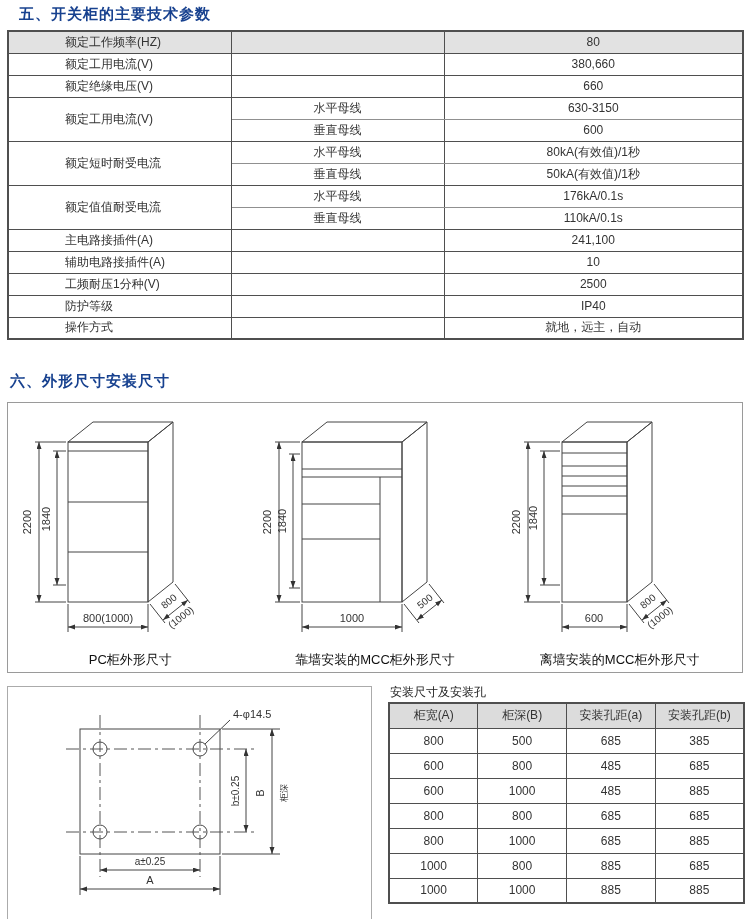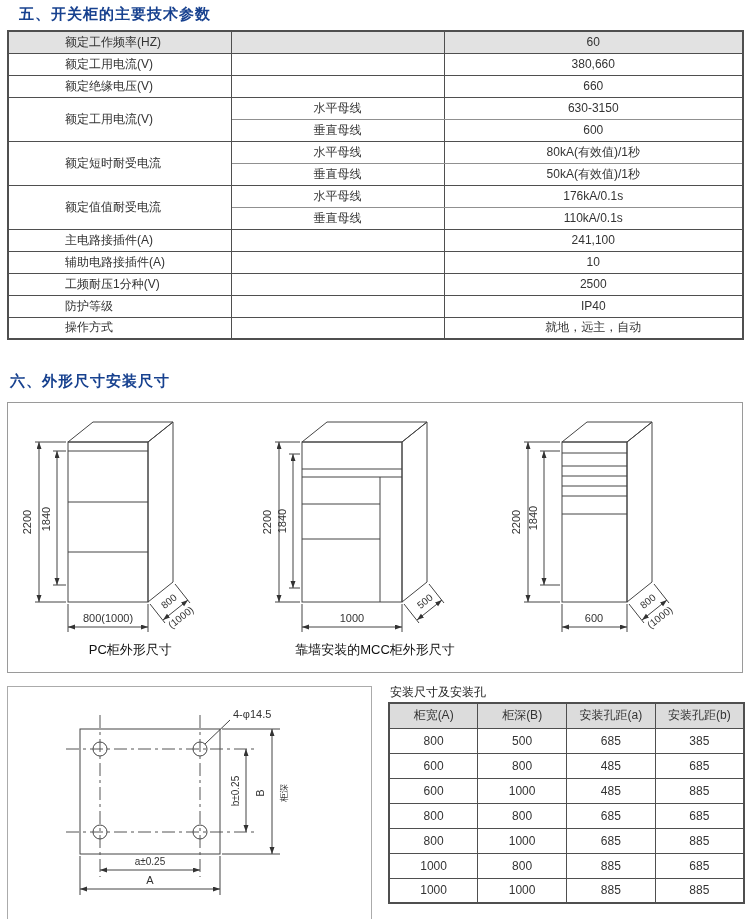--- a/index.html
+++ b/index.html
@@ -19,21 +19,21 @@
   table.params td.lbl { text-align:left; padding-left:56px; }
   table.params col.c1 { width:223px; }
   table.params col.c2 { width:213px; }
   table.params tr.shaded td { background:#e2e2e2; }
   table.params td.ls { border-bottom:1px solid #909090; }
 
   
   .dbox { position:absolute; left:7px; top:402px; width:736px; height:271px; border:1px solid #9a9a9a;
           display:flex; justify-content:space-around; align-items:flex-start; padding-top:4px; background:#fff; }
   .dcell { display:flex; flex-direction:column; align-items:center; }
-  .dcaption { font-size:13px; color:#111; margin-top:2px; }
+  .dcaption { font-size:13px; color:#111; margin-top:12px; }
   svg text { fill:#333; }
 
   
   .holebox { position:absolute; left:7px; top:686px; width:365px; height:264px; border:1px solid #ababab; background:#fff; }
 
   
   .install-title { position:absolute; left:390px; top:684px; font-size:12px; color:#222; }
   table.install { position:absolute; left:388px; top:702px; width:357px; border-collapse:collapse;
                   border:2px solid #4f4f4f; table-layout:fixed;padding-left:24px; }
   table.install th, table.install td { border:1px solid #4f4f4f; height:25px; font-size:12px; color:#333;
@@ -50,21 +50,21 @@
   <table class="params">
     <colgroup>
         <col class="c1">
         <col class="c2">
         <col>
       </colgroup>
     <tbody>
         <tr class="shaded">
       <td class="lbl">额定工作频率(HZ)</td>
       <td></td>
-      <td>60</td>
+      <td>80</td>
     </tr>
     <tr>
       <td class="lbl">额定工用电流(V)</td>
       <td></td>
       <td>380,660</td>
     </tr>
     <tr>
       <td class="lbl">额定绝缘电压(V)</td>
       <td></td>
       <td>660</td>
@@ -236,20 +236,21 @@
           <line x1="127" y1="197" x2="142" y2="216"></line>
           <line x1="152" y1="177" x2="167" y2="196"></line>
           <line x1="140" y1="213" x2="165" y2="193" marker-start="url(#a3)" marker-end="url(#a3)"></line>
         </g>
         <text x="18" y="115" font-size="11" text-anchor="middle" transform="rotate(-90 18 115)">2200</text>
         <text x="35" y="111" font-size="11" text-anchor="middle" transform="rotate(-90 35 111)">1840</text>
         <text x="92" y="215" font-size="11" text-anchor="middle">600</text>
         <text x="148" y="197" font-size="10" text-anchor="middle" transform="rotate(-38 148 197)">800</text>
         <text x="160" y="213" font-size="10" text-anchor="middle" transform="rotate(-38 160 213)">(1000)</text>
       </svg>
+      <div class="dcaption">离墙安装的MCC柜外形尺寸</div>
     </div>
   </div>
 
   <div class="holebox">
     <svg width="363" height="225" viewBox="0 0 363 225">
       <defs>
         <marker id="ah" markerWidth="8" markerHeight="6" refX="7" refY="2.5" orient="auto-start-reverse" markerUnits="userSpaceOnUse">
           <path d="M0,0 L7,2.5 L0,5 Z" fill="#333"></path>
         </marker>
       </defs>

